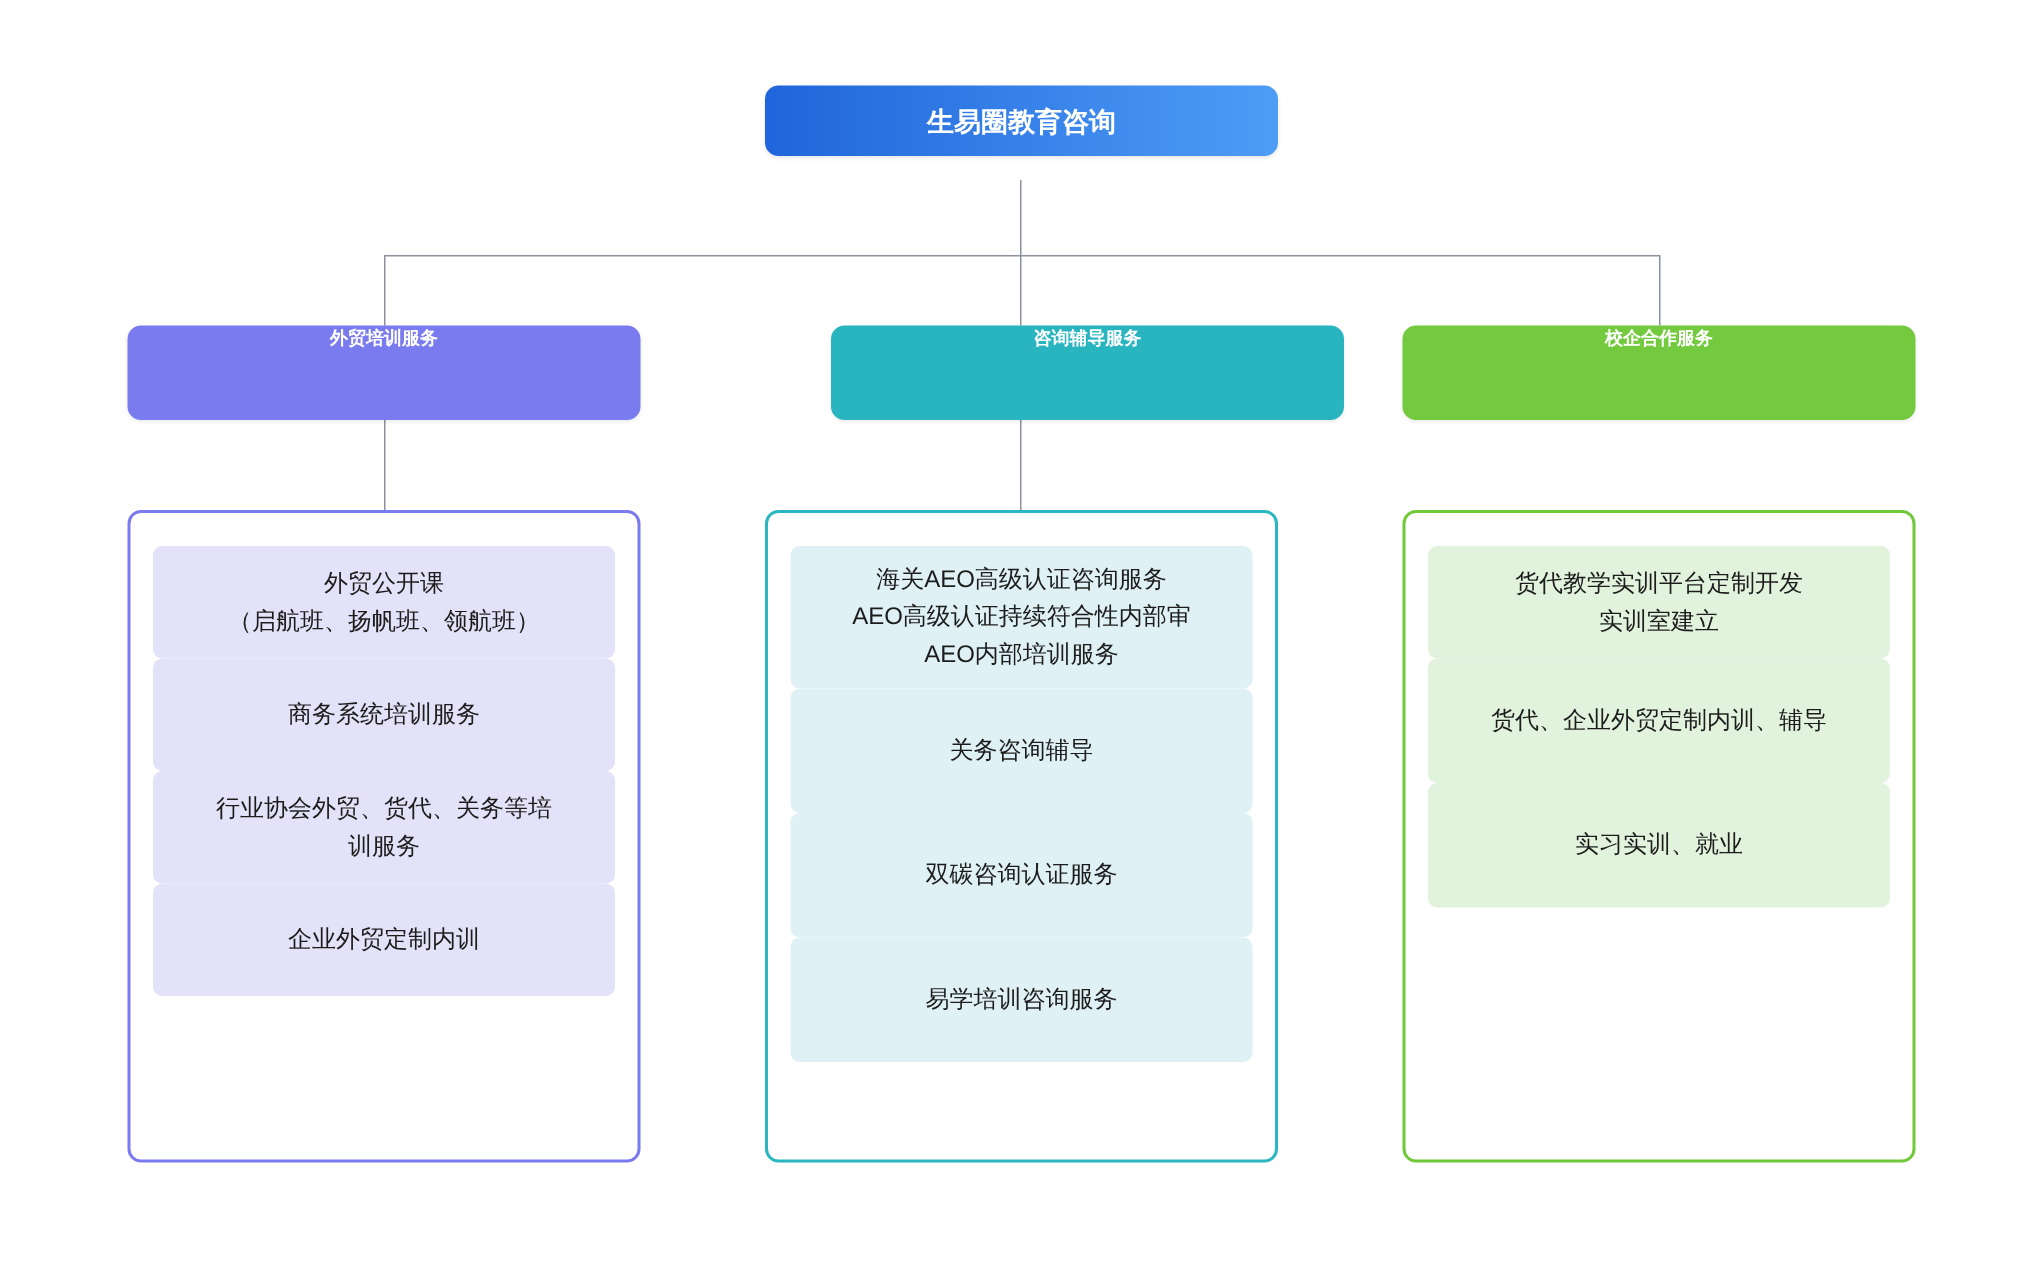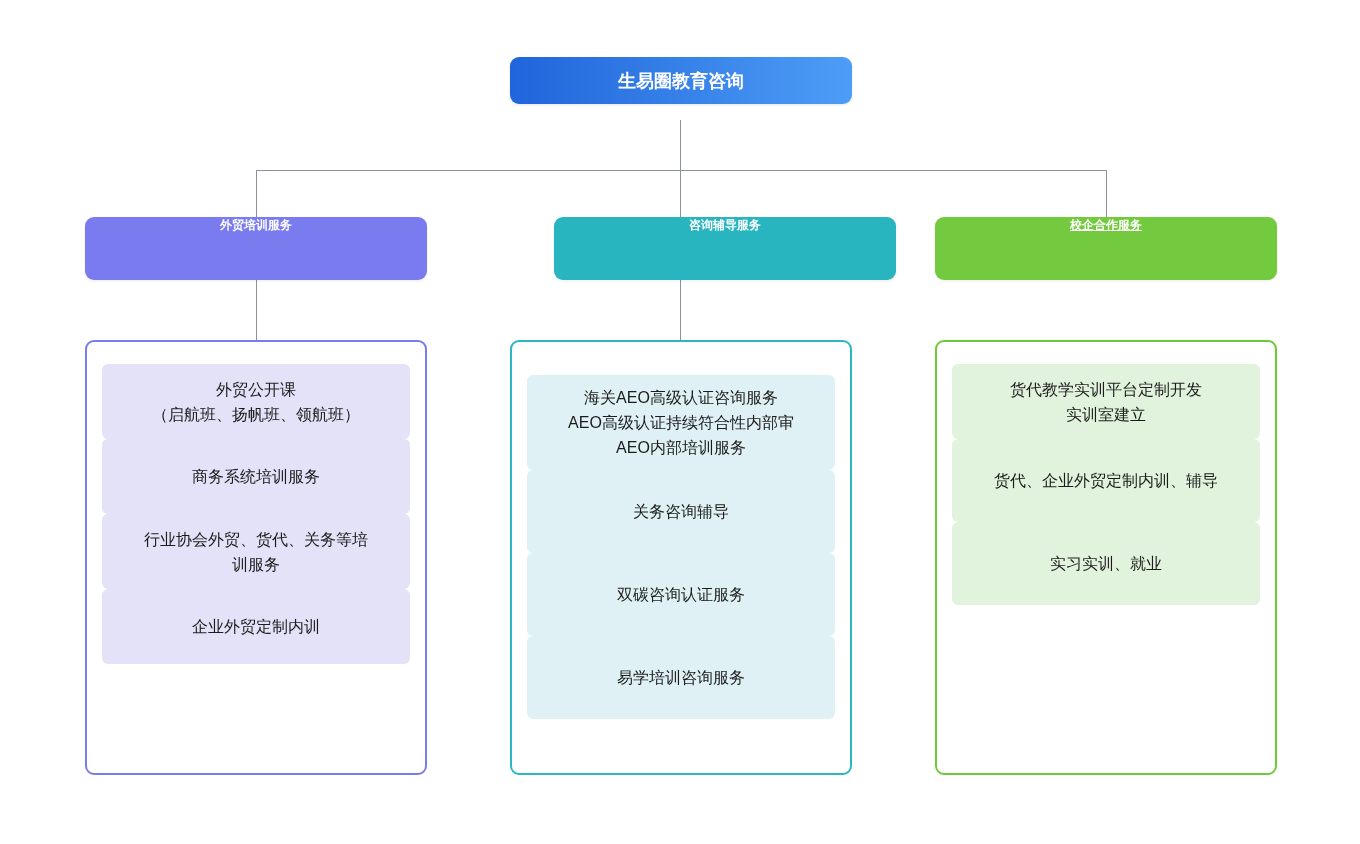--- a/index.html
+++ b/index.html
@@ -36,21 +36,21 @@
     box-sizing:border-box;padding:22px 15px;
     display:flex;flex-direction:column;justify-content:flex-start;
   }
   .item{
     background:var(--ibg,#eee);border-radius:6px;
     display:flex;align-items:center;justify-content:center;
     text-align:center;white-space:pre-line;
     font-size:16px;line-height:25px;color:#1c1c1c;
     padding:4px 8px;box-sizing:border-box;
   }
-  .h70{height:83px;} .h75{height:75px;} .h93{height:93px;} .h97{height:95px;margin-top:11px;}
+  .h70{height:83px;} .h75{height:75px;} .h93{height:93px;} .h97{height:95px;}
 </style>
 </head>
 <body>
 
 <div class="stage" style="--line: #8B919D;">
 
   <div class="root-box" style="--g1: #2065DB; --g2: #4D9DF6;">
     <span>生易圈教育咨询</span>
   </div>
 
@@ -79,21 +79,21 @@
   </div>
   <div class="grp" style="left: 510px; --bc: #2AB7C1; --ibg: #DFF1F4;">
     <div class="item h97">海关AEO高级认证咨询服务
 AEO高级认证持续符合性内部审
 AEO内部培训服务</div>
     <div class="item h70">关务咨询辅导</div>
     <div class="item h70">双碳咨询认证服务</div>
     <div class="item h70">易学培训咨询服务</div>
   </div>
 
-  <div class="hdr" style="left: 935px; text-decoration: underline; --c: #73CA3E;">
+  <div class="hdr" style="left: 935px; --c: #73CA3E;">
     <span>校企合作服务</span>
   </div>
   <div class="grp" style="left: 935px; --bc: #6FC939; --ibg: #E2F3DD;">
     <div class="item h75">货代教学实训平台定制开发
 实训室建立</div>
     <div class="item h70">货代、企业外贸定制内训、辅导</div>
     <div class="item h70">实习实训、就业</div>
   </div>
 
 </div>

